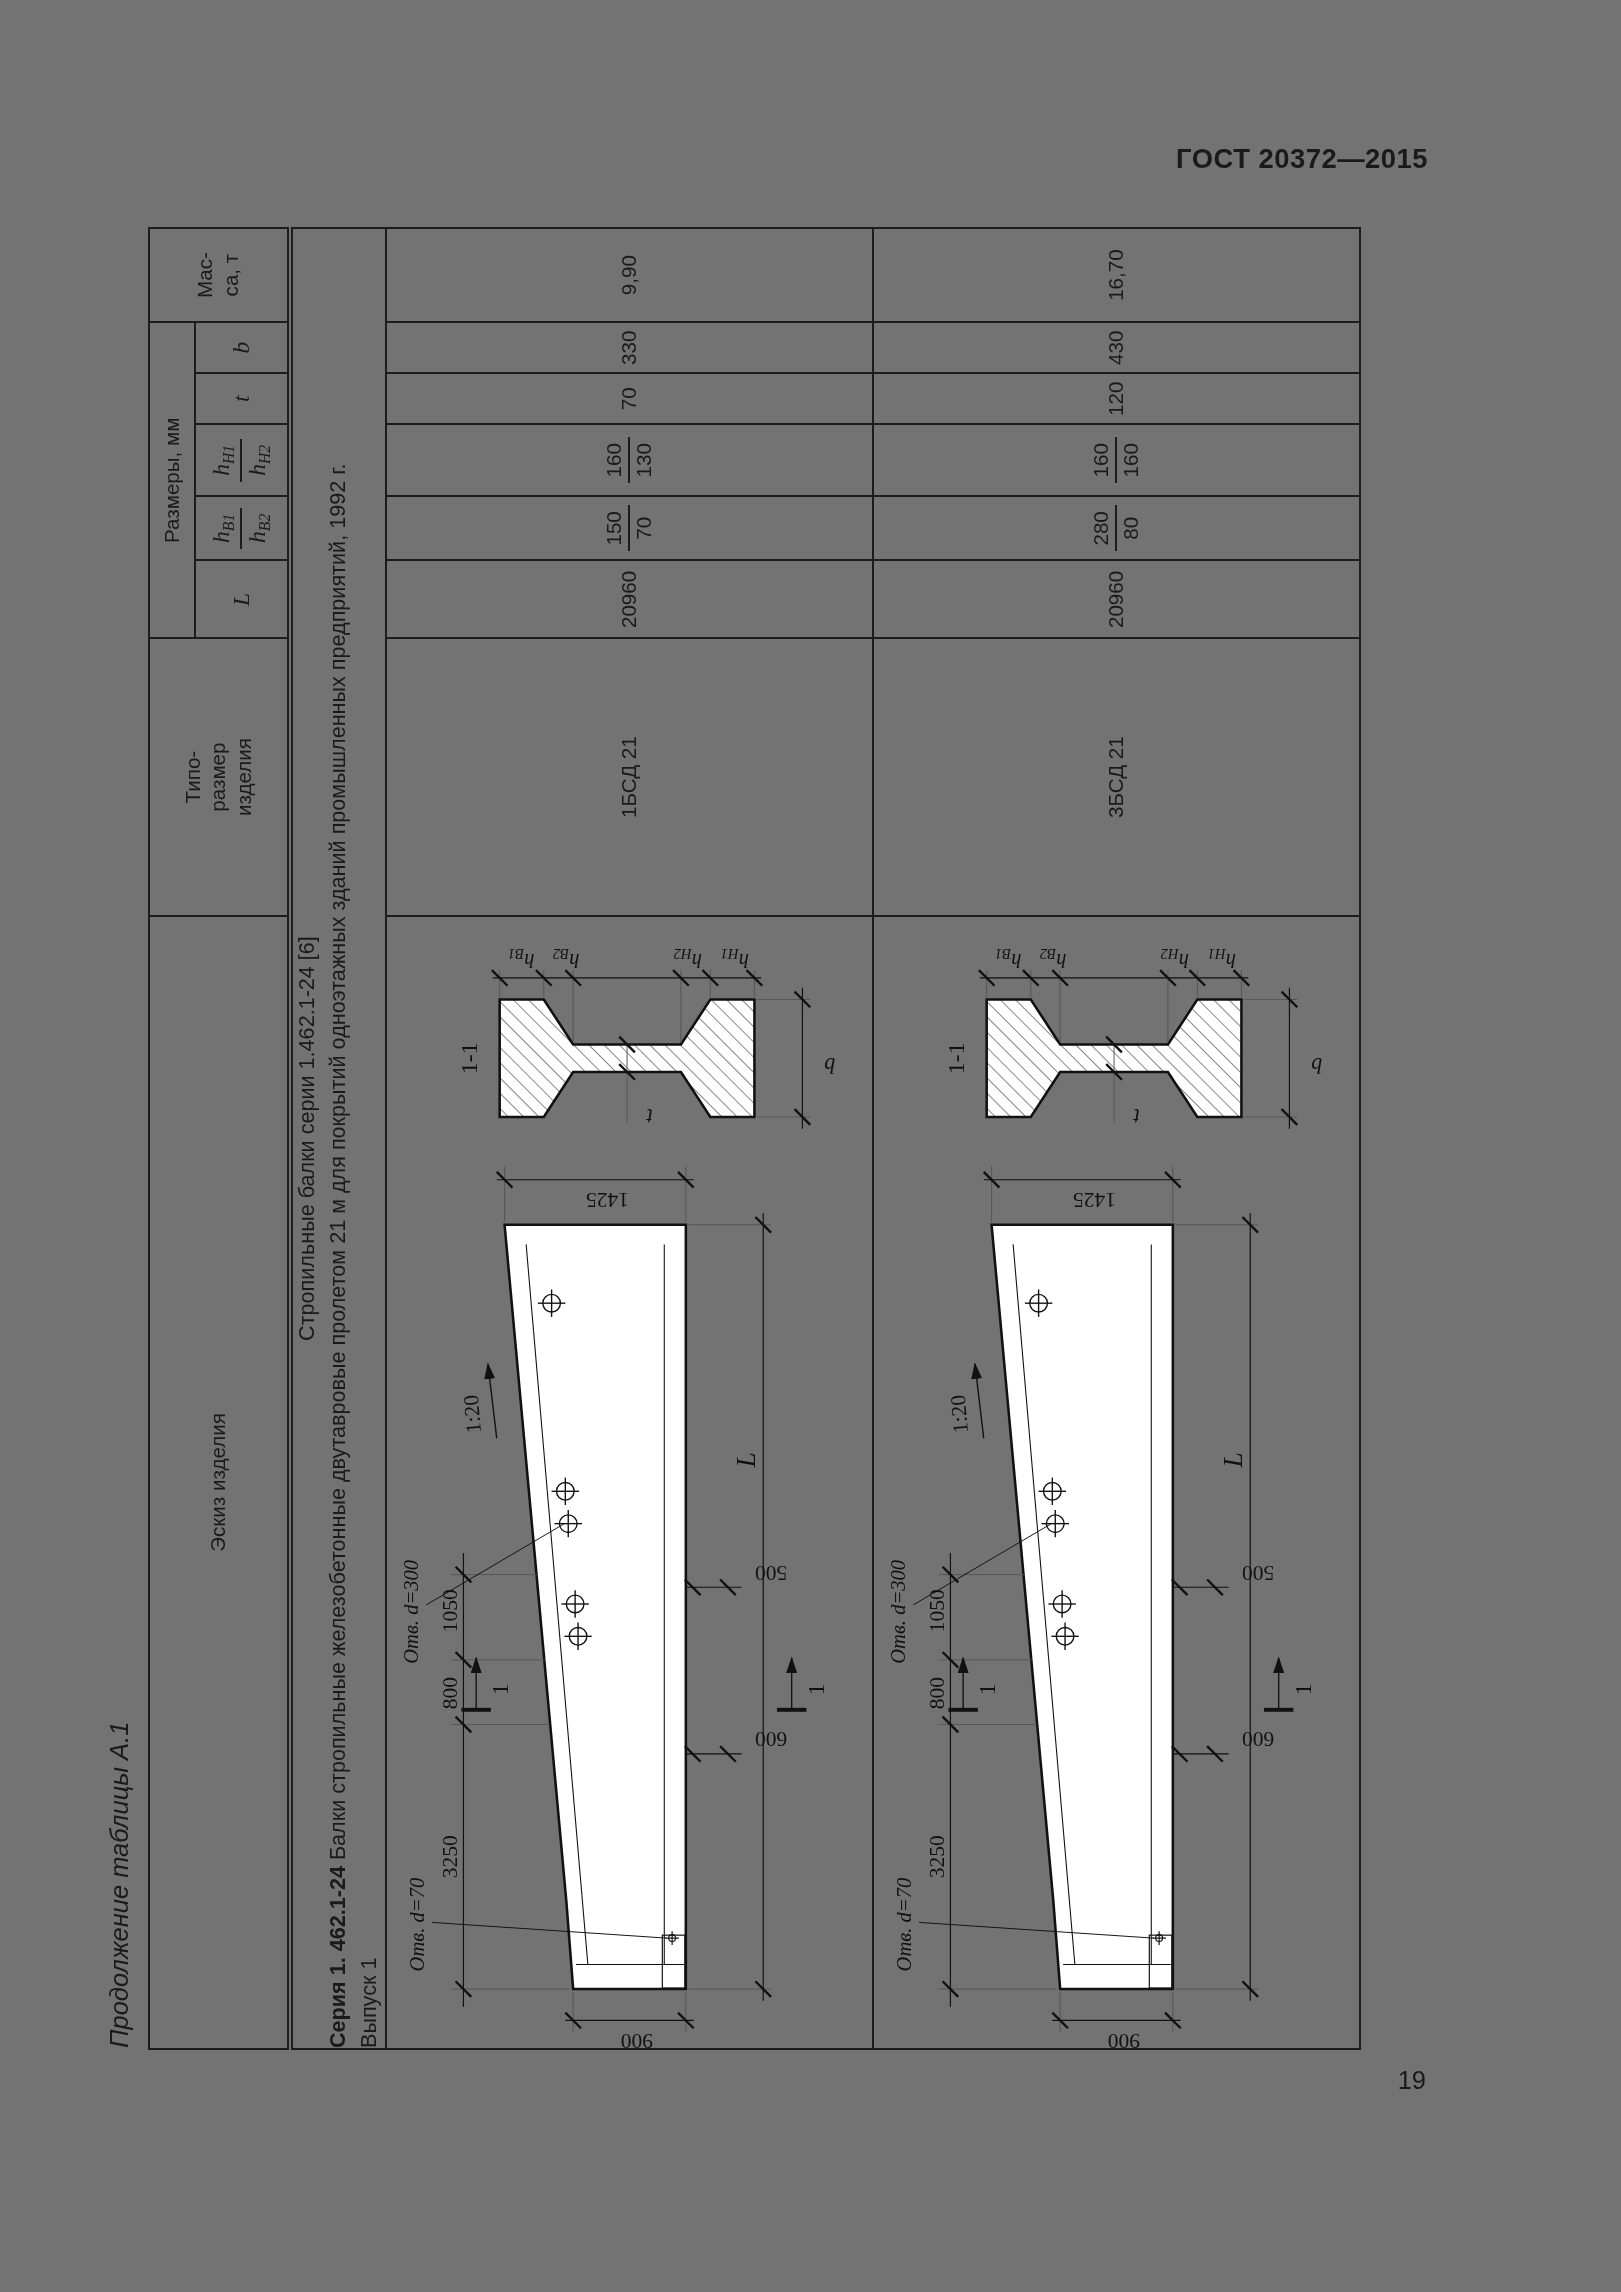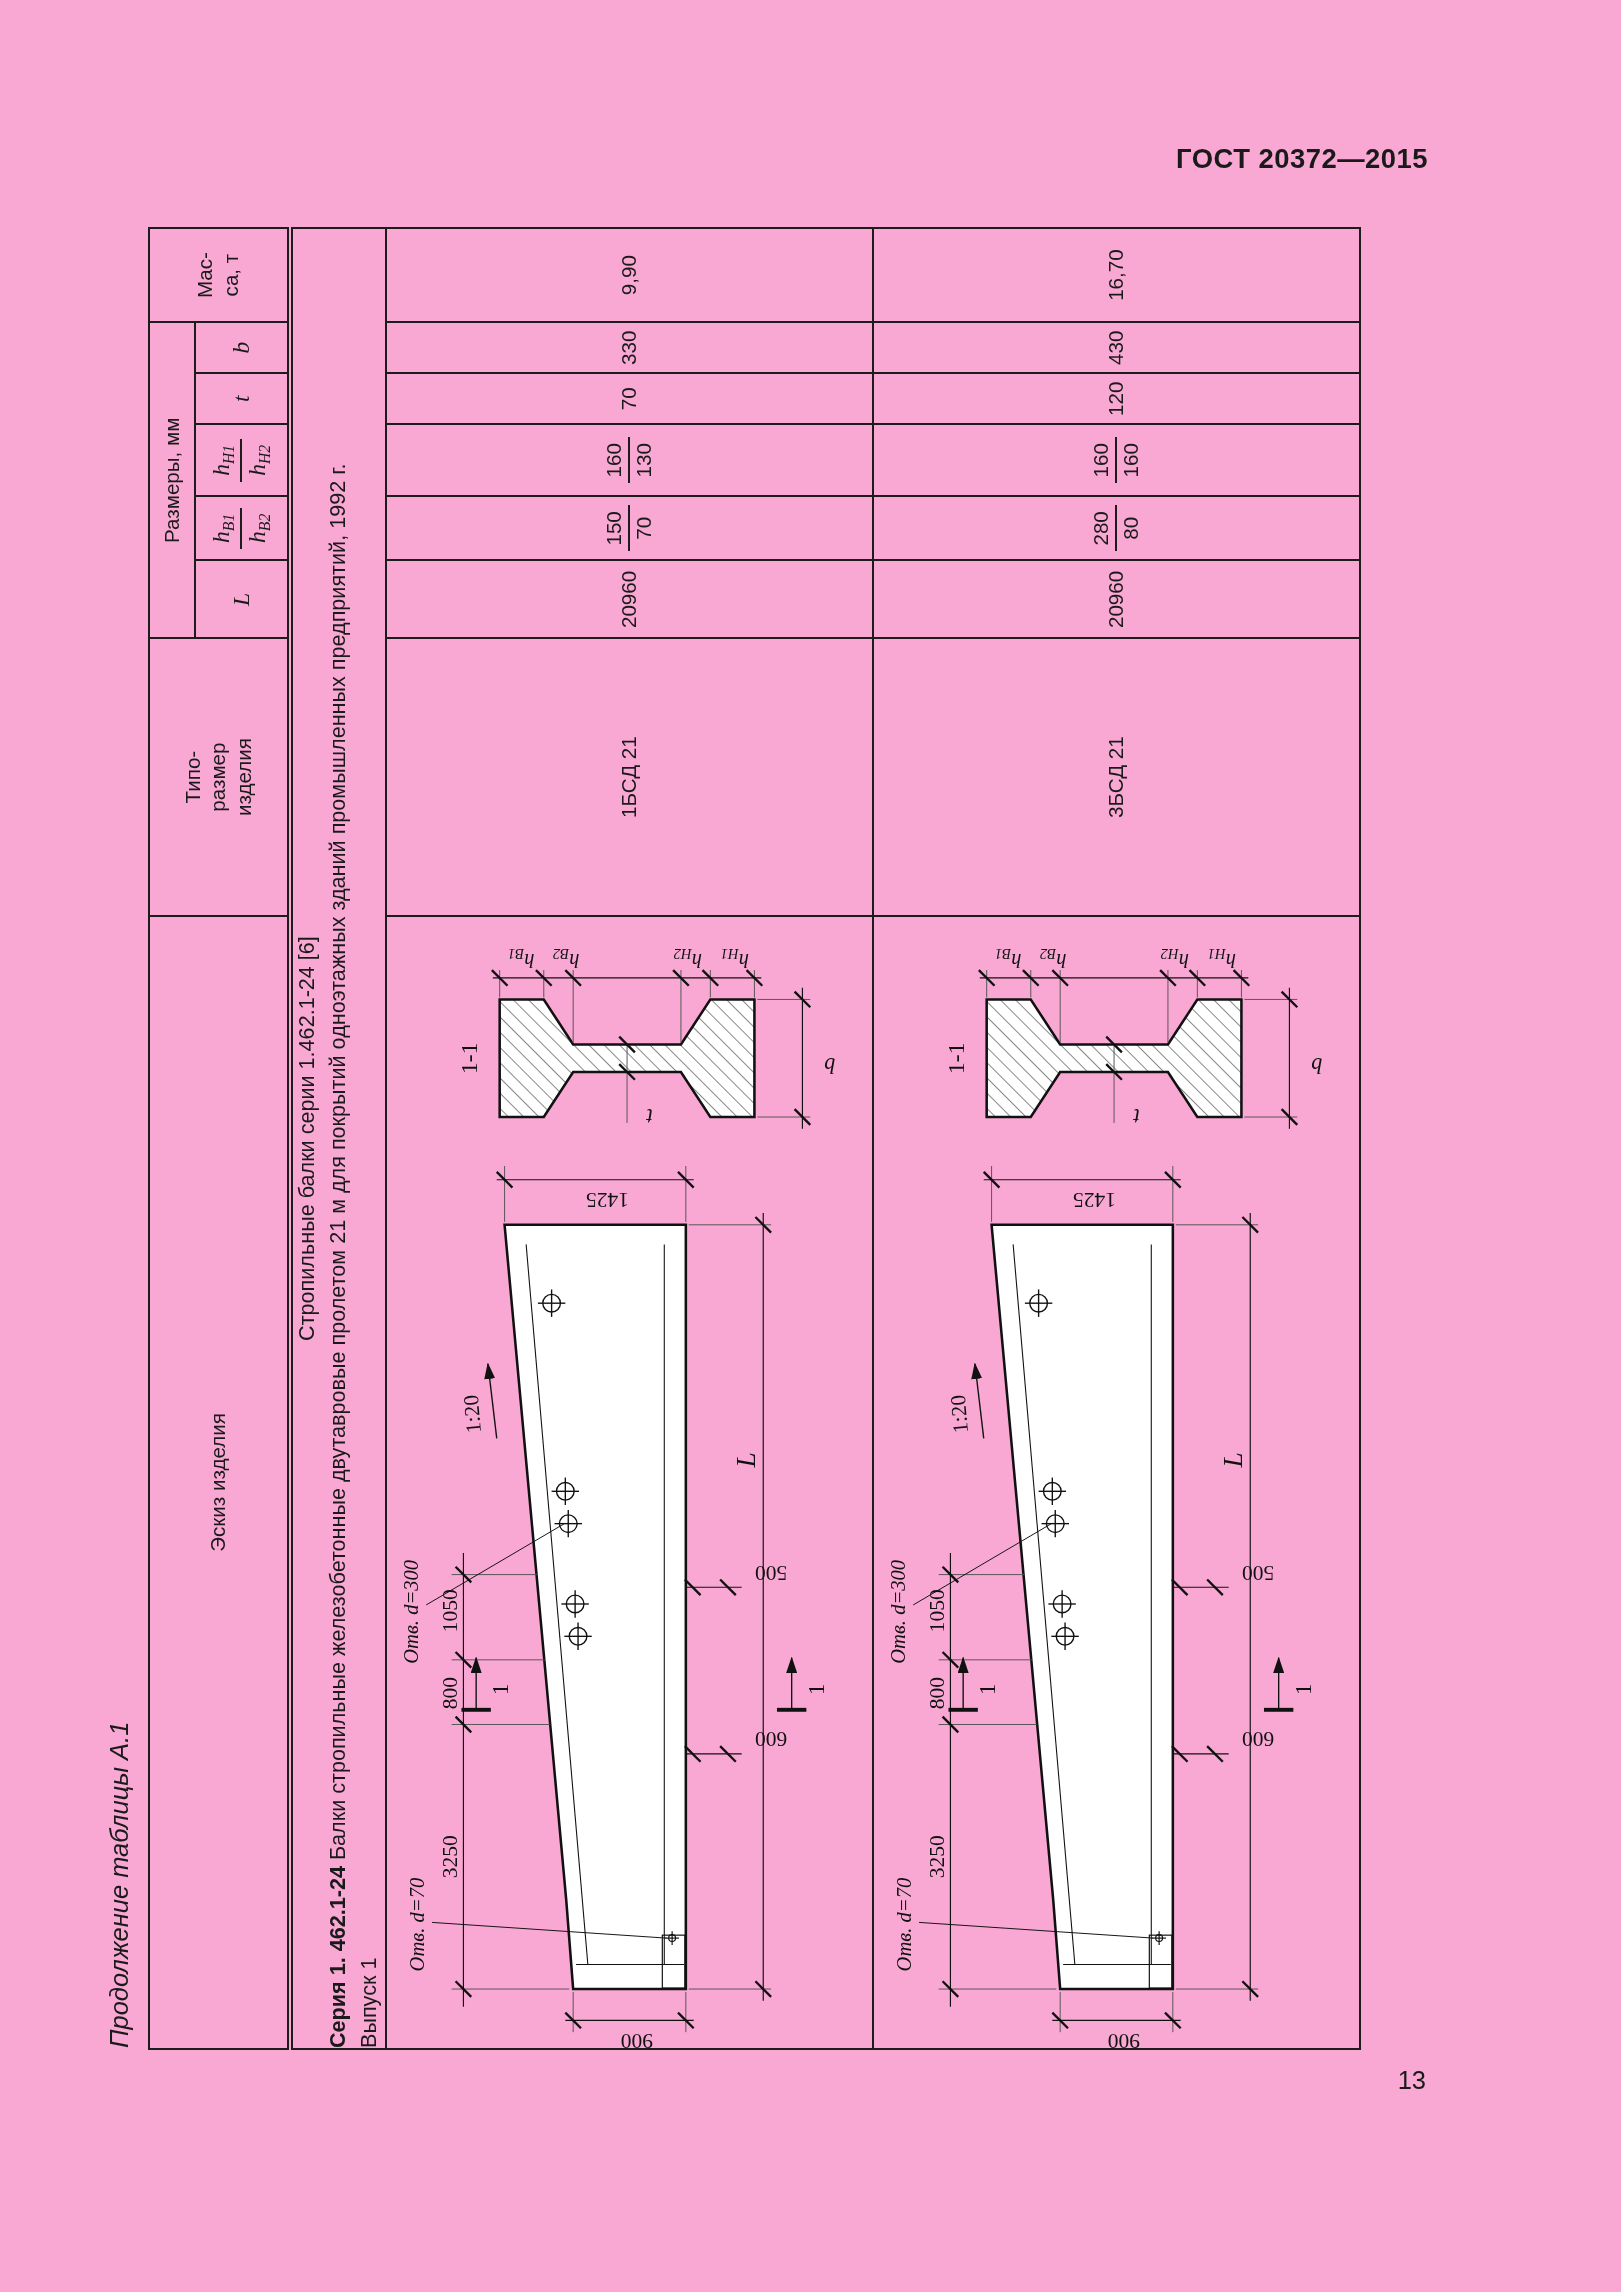--- a/index.html
+++ b/index.html
@@ -1,16 +1,16 @@
 <!DOCTYPE html>
 <html><head>
 <meta charset="utf-8">
 <style>
   html,body{margin:0;padding:0;background:#e8e8e8;}
-  .page{position:relative;width:1621px;height:2293px;background:#f9a8d4;overflow:hidden;
+  .page{position:relative;width:1621px;height:2293px;background:#737373;overflow:hidden;
         font-family:"Liberation Sans",sans-serif;color:#1a1a1a;}
   .gost-header{position:absolute;top:143px;right:193px;font-size:27.4px;font-weight:bold;
         letter-spacing:0.5px;}
   .page-number{position:absolute;top:2066px;right:195px;font-size:25.5px;}
   .rotated-block{position:absolute;left:103px;top:2050px;width:1823px;height:1274px;
         transform-origin:0 0;transform:rotate(-90deg);}
   .caption{font-size:25.5px;font-style:italic;margin:2px 0 13.7px 2px;}
   table.main{border-collapse:collapse;table-layout:fixed;width:1823px;}
   table.main th,table.main td{border:2px solid #1c1c1c;padding:0;font-weight:normal;
         text-align:center;vertical-align:middle;font-size:20.6px;line-height:1.25;}
@@ -441,15 +441,15 @@
           <td class="val"><span class="frac"><span class="ftop">280</span><span class="fbot">80</span></span></td>
           <td class="val"><span class="frac"><span class="ftop">160</span><span class="fbot">160</span></span></td>
           <td class="val">120</td>
           <td class="val">430</td>
           <td class="val">16,70</td>
         </tr>
       </tbody>
     </table>
   </div>
 
-  <div class="page-number">13</div>
+  <div class="page-number">19</div>
 </div>
 
 
 </body></html>

